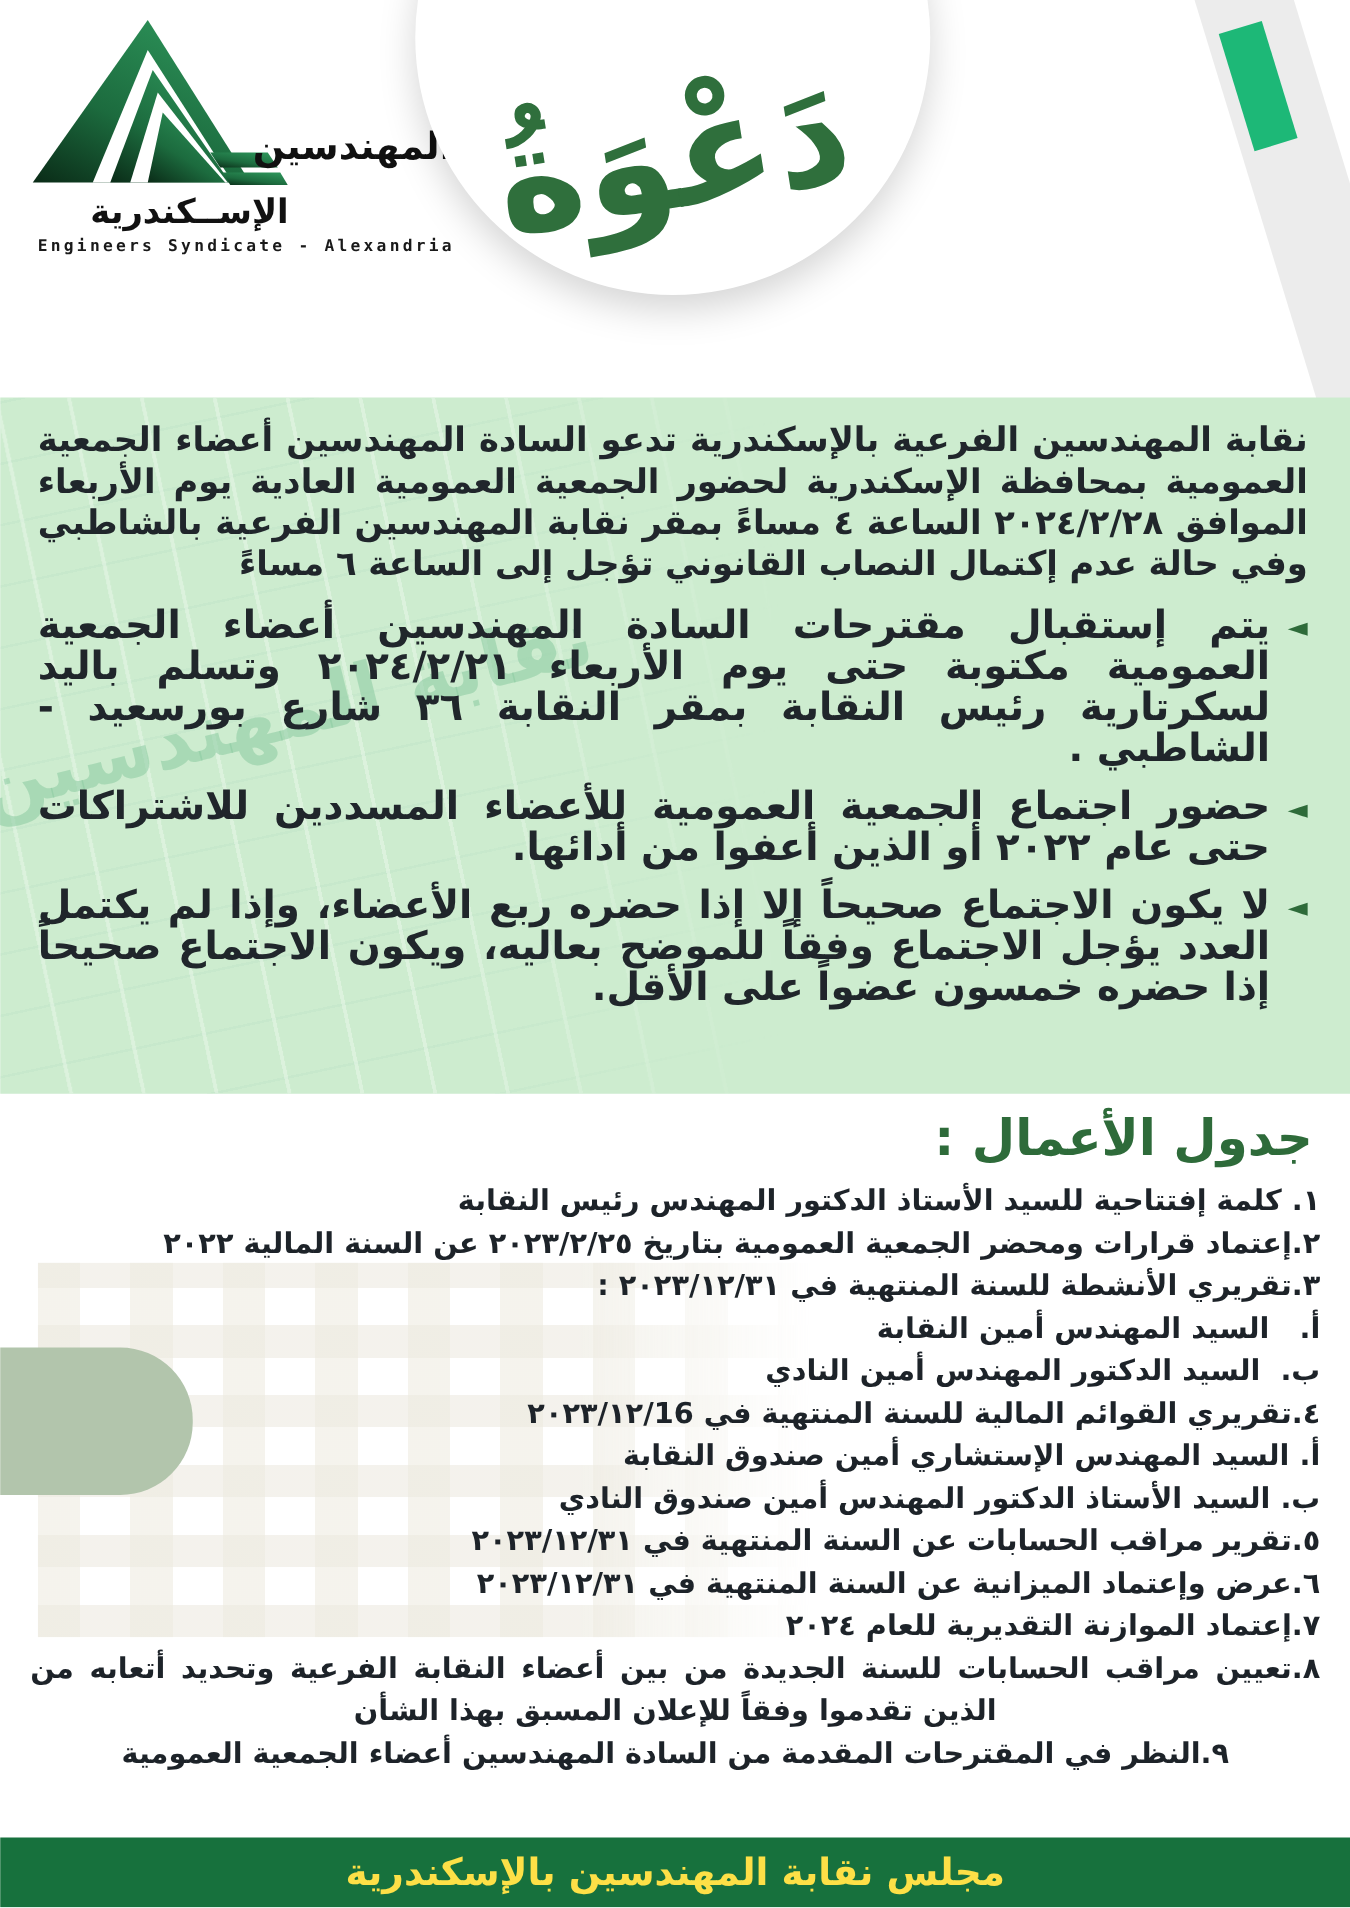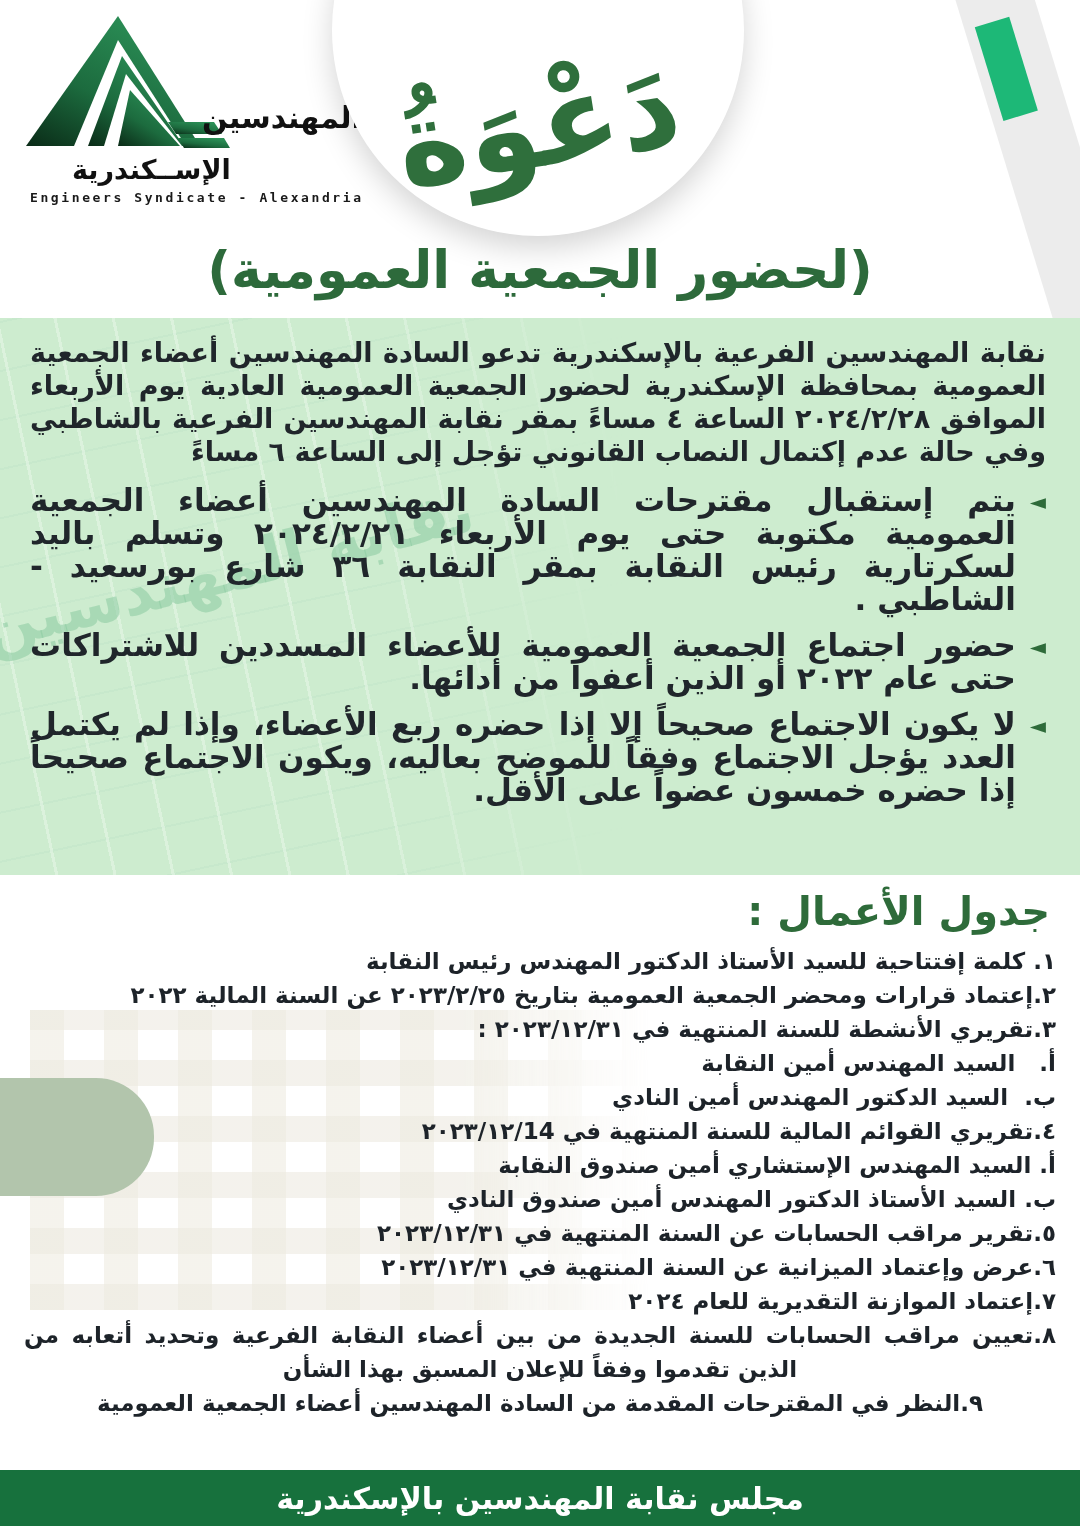--- a/index.html
+++ b/index.html
@@ -61,21 +61,21 @@
         border-radius:0 58px 58px 0;}
   .agenda h2{position:relative;margin:8px 6px 10px 0;text-align:right;font-size:40px;color:#2e6b3a;}
   .a-line{position:relative;font-size:23px;font-weight:bold;line-height:34px;}
   .a-r{text-align:right;}
   .a-c{text-align:right;white-space:pre-wrap;}
   .a-j{text-align:justify;text-align-last:center;}
 
   
   .footerbar{position:absolute;left:0;bottom:0;width:1080px;height:56px;background:#17713d;
           display:flex;align-items:center;justify-content:center;}
-  .footerbar div{color:#ffffff;font-size:30px;font-weight:bold;}
+  .footerbar div{color:#fde047;font-size:30px;font-weight:bold;}
 </style>
 </head>
 <body>
 
 <div class="page">
 
   <div class="stripe"></div>
   <div class="stripe-accent"></div>
 
   <div class="logo">
@@ -97,21 +97,20 @@
     </svg>
     <div class="logo-ar1">نقابة المهندسين</div>
     <div class="logo-ar2">الإســكندرية</div>
     <div class="logo-en">Engineers Syndicate - Alexandria</div>
   </div>
 
   <div class="badge">
     <div class="badge-word">دَعْوَةُ</div>
   </div>
 
-  <h1 class="title">(لحضور الجمعية العمومية)</h1>
 
   <section class="notice">
     <div class="texture"></div>
     <div class="watermark">نقابة المهندسين</div>
     <p class="intro">نقابة المهندسين الفرعية بالإسكندرية تدعو السادة المهندسين أعضاء الجمعية العمومية بمحافظة الإسكندرية لحضور الجمعية العمومية العادية يوم الأربعاء الموافق ٢٠٢٤/٢/٢٨ الساعة ٤ مساءً بمقر نقابة المهندسين الفرعية بالشاطبي وفي حالة عدم إكتمال النصاب القانوني تؤجل إلى الساعة ٦ مساءً</p>
     <div class="bullet">
       <span class="arrow">◄</span>
       <p>يتم إستقبال مقترحات السادة المهندسين أعضاء الجمعية العمومية مكتوبة حتى يوم الأربعاء ٢٠٢٤/٢/٢١ وتسلم باليد لسكرتارية رئيس النقابة بمقر النقابة ٣٦ شارع بورسعيد - الشاطبي .</p>
     </div>
     <div class="bullet">
@@ -126,21 +125,21 @@
 
   <section class="agenda">
     <div class="win-texture"></div>
     <div class="pill"></div>
     <h2>جدول الأعمال :</h2>
     <div class="a-line a-r">١. كلمة إفتتاحية للسيد الأستاذ الدكتور المهندس رئيس النقابة</div>
     <div class="a-line a-r">٢.إعتماد قرارات ومحضر الجمعية العمومية بتاريخ ٢٠٢٣/٢/٢٥ عن السنة المالية ٢٠٢٢</div>
     <div class="a-line a-r">٣.تقريري الأنشطة للسنة المنتهية في ٢٠٢٣/١٢/٣١ :</div>
     <div class="a-line a-c">أ.   السيد المهندس أمين النقابة</div>
     <div class="a-line a-c">ب.  السيد الدكتور المهندس أمين النادي</div>
-    <div class="a-line a-r">٤.تقريري القوائم المالية للسنة المنتهية في ٢٠٢٣/١٢/14</div>
+    <div class="a-line a-r">٤.تقريري القوائم المالية للسنة المنتهية في ٢٠٢٣/١٢/16</div>
     <div class="a-line a-c">أ. السيد المهندس الإستشاري أمين صندوق النقابة</div>
     <div class="a-line a-c">ب. السيد الأستاذ الدكتور المهندس أمين صندوق النادي</div>
     <div class="a-line a-r">٥.تقرير مراقب الحسابات عن السنة المنتهية في ٢٠٢٣/١٢/٣١</div>
     <div class="a-line a-r">٦.عرض وإعتماد الميزانية عن السنة المنتهية في ٢٠٢٣/١٢/٣١</div>
     <div class="a-line a-r">٧.إعتماد الموازنة التقديرية للعام ٢٠٢٤</div>
     <div class="a-line a-j">٨.تعيين مراقب الحسابات للسنة الجديدة من بين أعضاء النقابة الفرعية وتحديد أتعابه من الذين تقدموا وفقاً للإعلان المسبق بهذا الشأن</div>
     <div class="a-line a-j">٩.النظر في المقترحات المقدمة من السادة المهندسين أعضاء الجمعية العمومية</div>
   </section>
 
   <footer class="footerbar">

